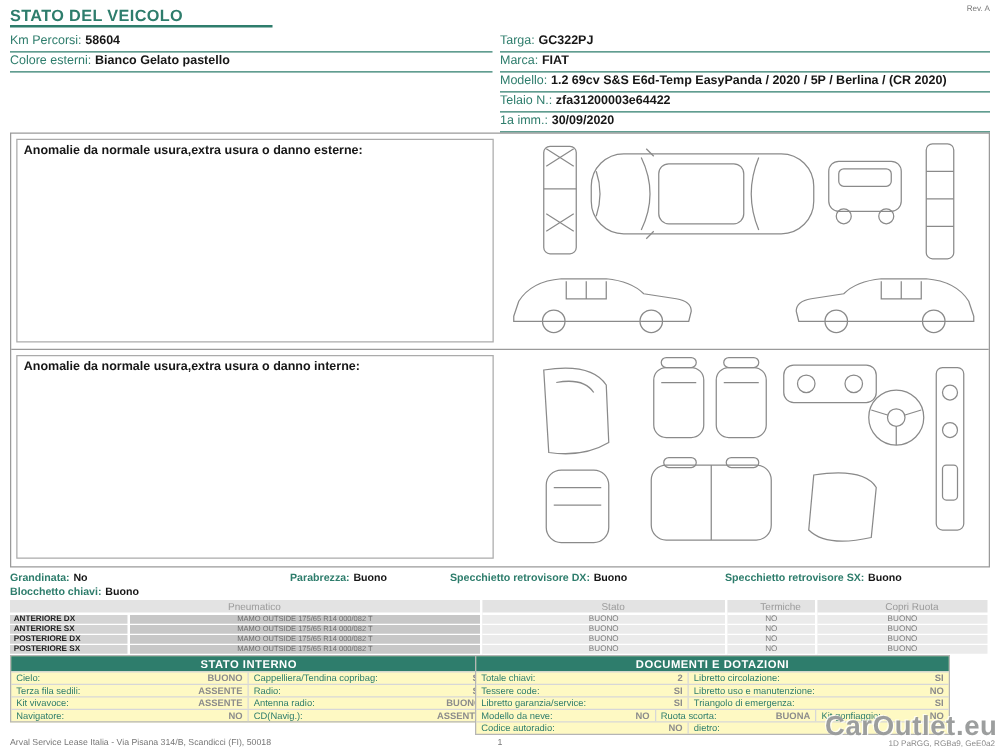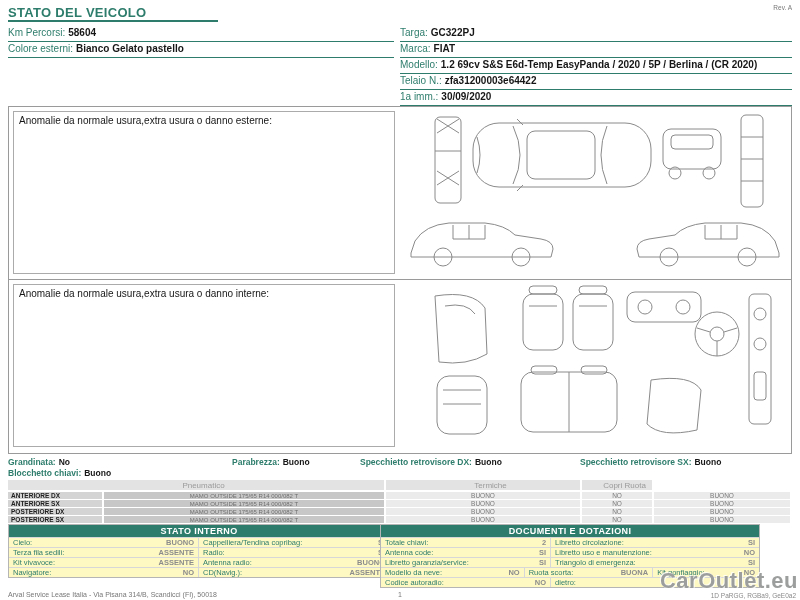--- a/index.html
+++ b/index.html
@@ -14,21 +14,21 @@
   .info-col{ position:absolute; top:26px; }
   .info-left{ left:8px; width:386px; }
   .info-right{ left:400px; width:392px; }
   .info-row{ border-bottom:1px solid var(--accent); font-size:10px; line-height:12px; padding:1px 0 2px; }
   .lbl{ color:var(--accent); margin-right:3px; }
   .val{ font-weight:bold; color:#161616; }
 
   .anomaly-box{ position:absolute; left:8px; top:106px; width:784px; height:348px; border:1px solid #9a9a9a; }
   .anomaly-half{ position:relative; height:173px; }
   .half-top{ border-bottom:1px solid #9a9a9a; }
-  .anomaly-textbox{ position:absolute; left:4px; top:4px; width:382px; height:163px; border:1px solid #ababab; padding:3px 5px; font-size:10px; font-weight:normal; }
+  .anomaly-textbox{ position:absolute; left:4px; top:4px; width:382px; height:163px; border:1px solid #ababab; padding:3px 5px; font-size:10px; font-weight:bold; }
   .anomaly-diagrams{ position:absolute; left:392px; top:0; width:388px; height:172px; }
   .anomaly-diagrams svg{ width:100%; height:100%; }
   .sketch{ stroke:#8a8a8a; stroke-width:1; fill:none; }
 
   .cond-section{ position:absolute; left:8px; top:457px; width:784px; height:22px; font-size:8.5px; }
   .cond{ position:absolute; white-space:nowrap; }
   .cond .lbl{ font-weight:bold; }
   .cond .val{ font-weight:bold; }
 
   .tire-table{ position:absolute; left:8px; top:480px; width:784px; }
@@ -204,20 +204,21 @@
       <span class="lbl">Specchietto retrovisore SX:</span><span class="val">Buono</span>
     </span>
     <span class="cond" style="left:0; top:11px;">
       <span class="lbl">Blocchetto chiavi:</span><span class="val">Buono</span>
     </span>
   </div>
 
   <div class="tire-table">
     <div class="t-head">
       <div class="th">Pneumatico</div>
+      <div class="th">Stato</div>
       <div class="th">Termiche</div>
       <div class="th">Copri Ruota</div>
     </div>
     <div class="t-row">
       <div class="pos-cell">ANTERIORE DX</div>
       <div class="spec-cell">MAMO OUTSIDE 175/65 R14 000/082 T</div>
       <div class="val-cell">BUONO</div>
       <div class="val-cell">NO</div>
       <div class="val-cell">BUONO</div>
     </div>
@@ -295,21 +296,21 @@
           <span class="plbl">Totale chiavi:</span>
           <span class="pval">2</span>
         </div>
       <div class="pair w55">
           <span class="plbl">Libretto circolazione:</span>
           <span class="pval">SI</span>
         </div>
     </div>
     <div class="panel-row">
       <div class="pair w45">
-          <span class="plbl">Antenna code:</span>
+          <span class="plbl">Tessere code:</span>
           <span class="pval">SI</span>
         </div>
       <div class="pair w55">
           <span class="plbl">Libretto uso e manutenzione:</span>
           <span class="pval">NO</span>
         </div>
     </div>
     <div class="panel-row">
       <div class="pair w45">
           <span class="plbl">Libretto garanzia/service:</span>

